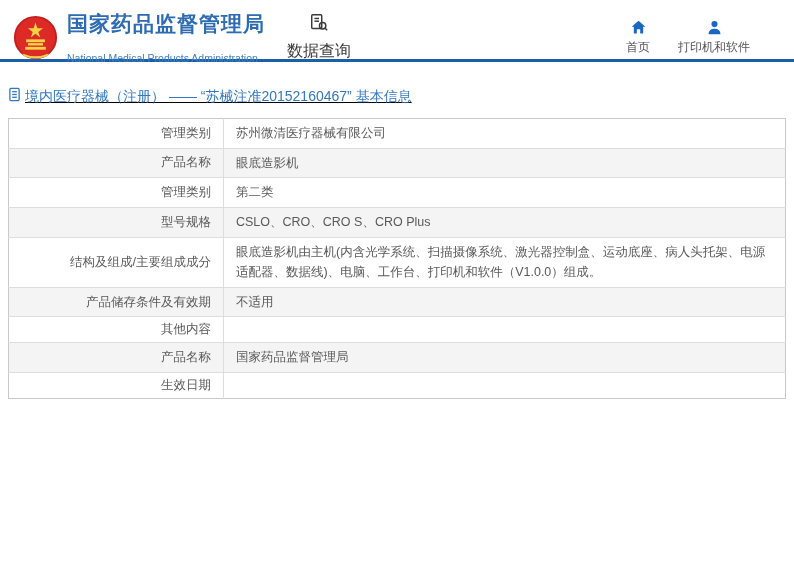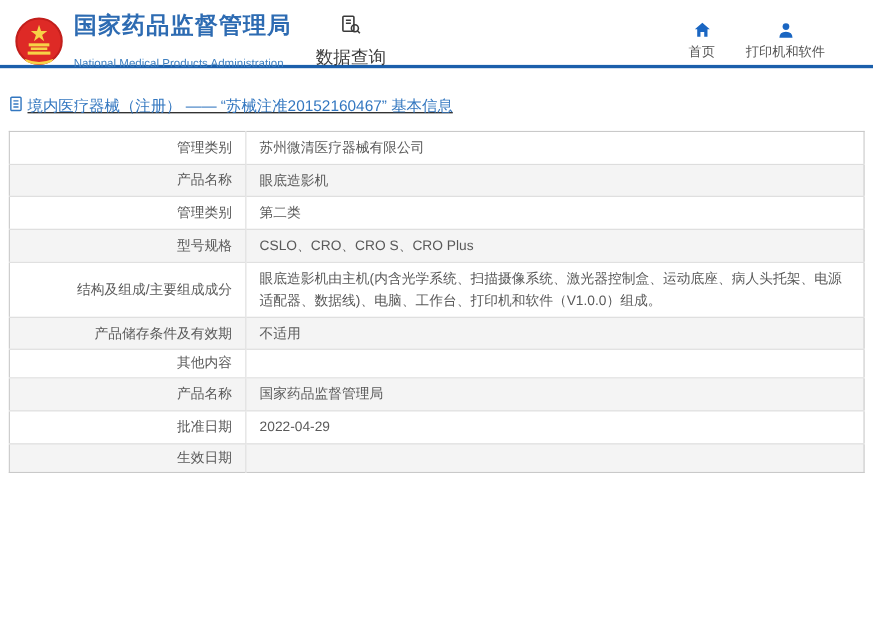--- a/index.html
+++ b/index.html
@@ -155,22 +155,18 @@
         </tr>
         <tr>
           <td class="label-cell">其他内容</td>
           <td class="value-cell"></td>
         </tr>
         <tr>
           <td class="label-cell">产品名称</td>
           <td class="value-cell">国家药品监督管理局</td>
         </tr>
         <tr>
-          <td class="label-cell">批准日期</td>
-          <td class="value-cell">2022-04-29</td>
-        </tr>
-        <tr>
           <td class="label-cell">生效日期</td>
           <td class="value-cell"></td>
         </tr>
       </tbody>
   </table>
 </div>
 
 </body></html>

